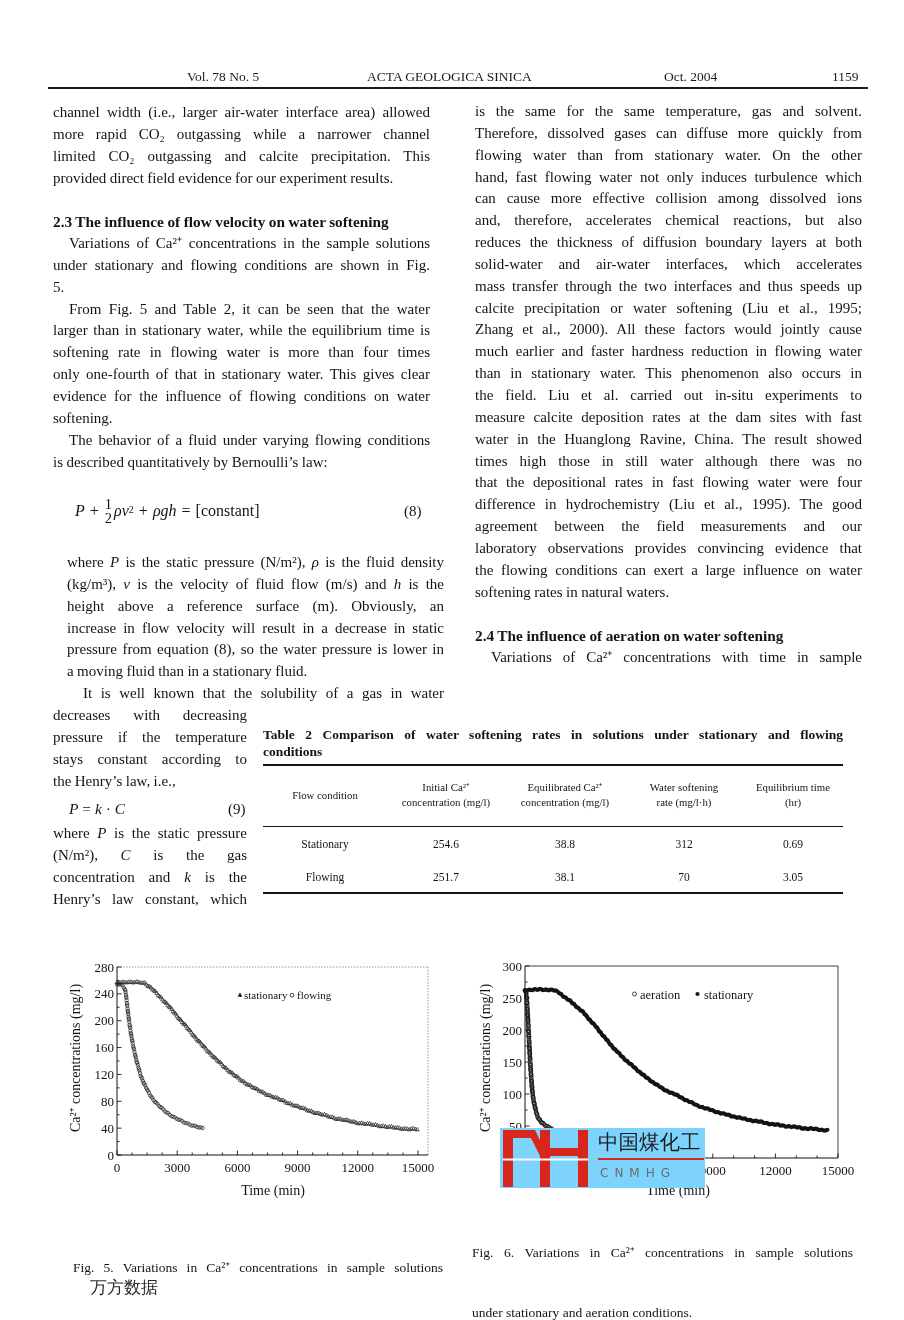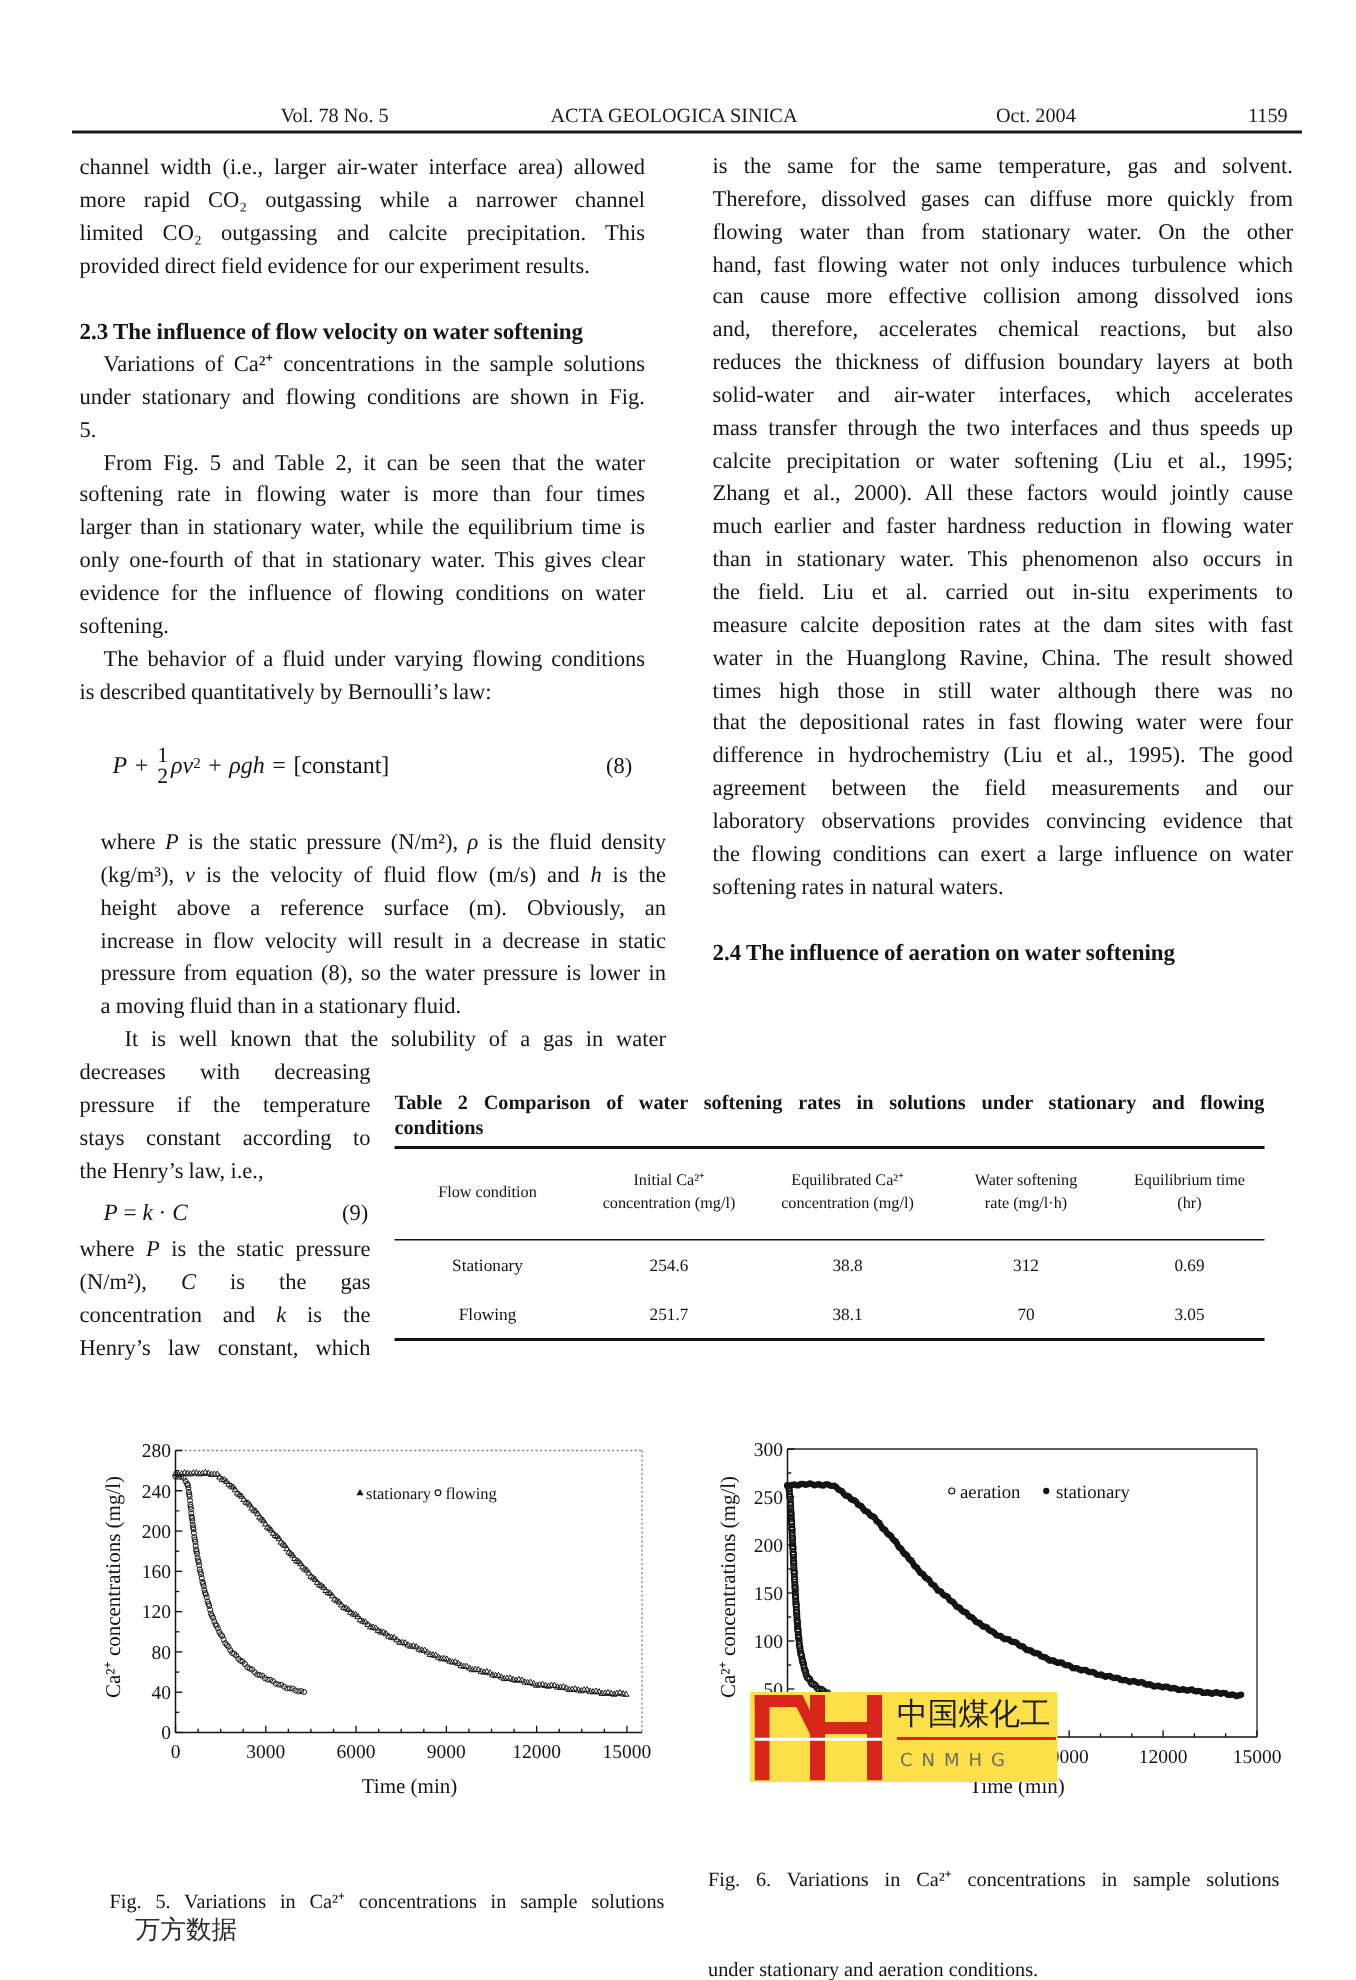--- a/index.html
+++ b/index.html
@@ -35,21 +35,21 @@
   .frame-line.dotted { stroke:#8a8a8a; stroke-dasharray:1.5 1.5; }
   .tick { stroke:#141414; stroke-width:0.9; }
   .tick-label { font-size:13px; }
   .axis-title { font-size:14px; }
   .legend-text5 { font-size:11px; }
   .legend-text6 { font-size:12.5px; }
   .cap { font-size:13.5px; line-height:16px; }
   .cap .cl { text-align:justify; text-align-last:justify; height:16px; overflow:hidden;margin-top:44px; }
   .cap .cl.last { text-align-last:left; }
   
-  .wm { left:500px; top:1128px; width:205px; height:60px; background:#fde047; z-index:5; }
+  .wm { left:500px; top:1128px; width:205px; height:60px; background:#7dd3fc; z-index:5; }
   .wm-cn { left:98px; top:1px; font-family:"DejaVu Sans", sans-serif; font-size:20.5px; line-height:26px; color:#1d1d1d; white-space:nowrap; }
   .wm-line { left:98px; top:30px; width:106px; height:2px; background:#d9261c; }
   .wm-latin { left:100px; top:33px; font-family:"DejaVu Sans", sans-serif; font-size:12px; letter-spacing:6px; line-height:24px; color:#6b6b6b; white-space:nowrap; }
   .footer { left:90px; top:1276px; font-family:"DejaVu Sans", sans-serif; font-size:17px; line-height:22px; color:#2a2a2a; }
 </style>
 </head>
 <body>
 
 <div id="page">
 
@@ -63,22 +63,22 @@
       <div class="line">channel width (i.e., larger air-water interface area) allowed</div>
       <div class="line">more rapid CO₂ outgassing while a narrower channel</div>
       <div class="line">limited CO₂ outgassing and calcite precipitation. This</div>
       <div class="line last">provided direct field evidence for our experiment results.</div>
       <div class="line"></div>
       <div class="line heading">2.3 The influence of flow velocity on water softening</div>
       <div class="line indent">Variations of Ca²⁺ concentrations in the sample solutions</div>
       <div class="line">under stationary and flowing conditions are shown in Fig.</div>
       <div class="line last">5.</div>
       <div class="line indent">From Fig. 5 and Table 2, it can be seen that the water</div>
+      <div class="line">larger than in stationary water, while the equilibrium time is</div>
       <div class="line">softening rate in flowing water is more than four times</div>
-      <div class="line">larger than in stationary water, while the equilibrium time is</div>
       <div class="line">only one-fourth of that in stationary water. This gives clear</div>
       <div class="line">evidence for the influence of flowing conditions on water</div>
       <div class="line last">softening.</div>
       <div class="line indent">The behavior of a fluid under varying flowing conditions</div>
       <div class="line last">is described quantitatively by Bernoulli’s law:</div>
     </div>
 
   <div class="abs eq" style="left:75px; top:496px;">
     <span class="it">P</span>
     <span class="op">+</span>
@@ -142,20 +142,21 @@
       <div class="line">water in the Huanglong Ravine, China. The result showed</div>
       <div class="line">times high those in still water although there was no</div>
       <div class="line">that the depositional rates in fast flowing water were four</div>
       <div class="line">difference in hydrochemistry (Liu et al., 1995). The good</div>
       <div class="line">agreement between the field measurements and our</div>
       <div class="line">laboratory observations provides convincing evidence that</div>
       <div class="line">the flowing conditions can exert a large influence on water</div>
       <div class="line last">softening rates in natural waters.</div>
       <div class="line"></div>
       <div class="line heading">2.4 The influence of aeration on water softening</div>
+      <div class="line indent">Variations of Ca²⁺ concentrations with time in sample</div>
     </div>
 
   <div class="abs t2-title" style="left:263px; top:726px; width:580px;">
     <div class="tl">Table 2 Comparison of water softening rates in solutions under stationary and flowing</div>
     <div class="tl last">conditions</div>
   </div>
   <div class="abs rule" style="left:263px; top:764px; width:580px; height:2.2px;"></div>
   <div class="abs trow" style="left:263px; top:770px; width:580px; height:50px;">
     <div class="thcell">
         <span>Flow condition</span>

